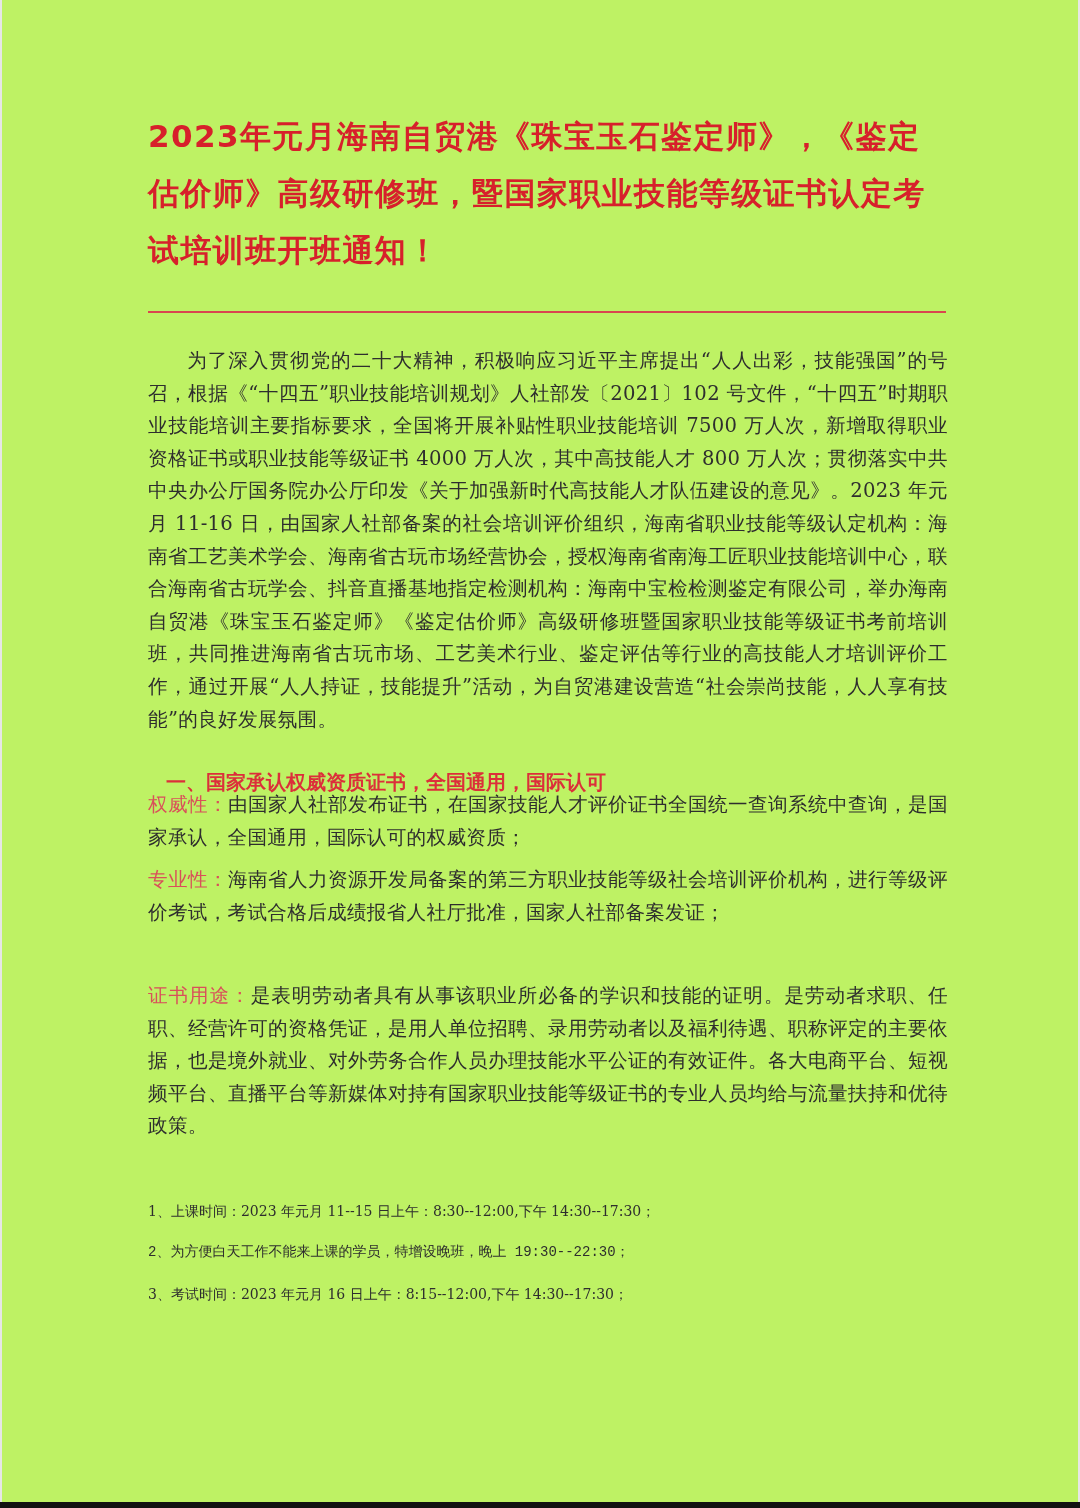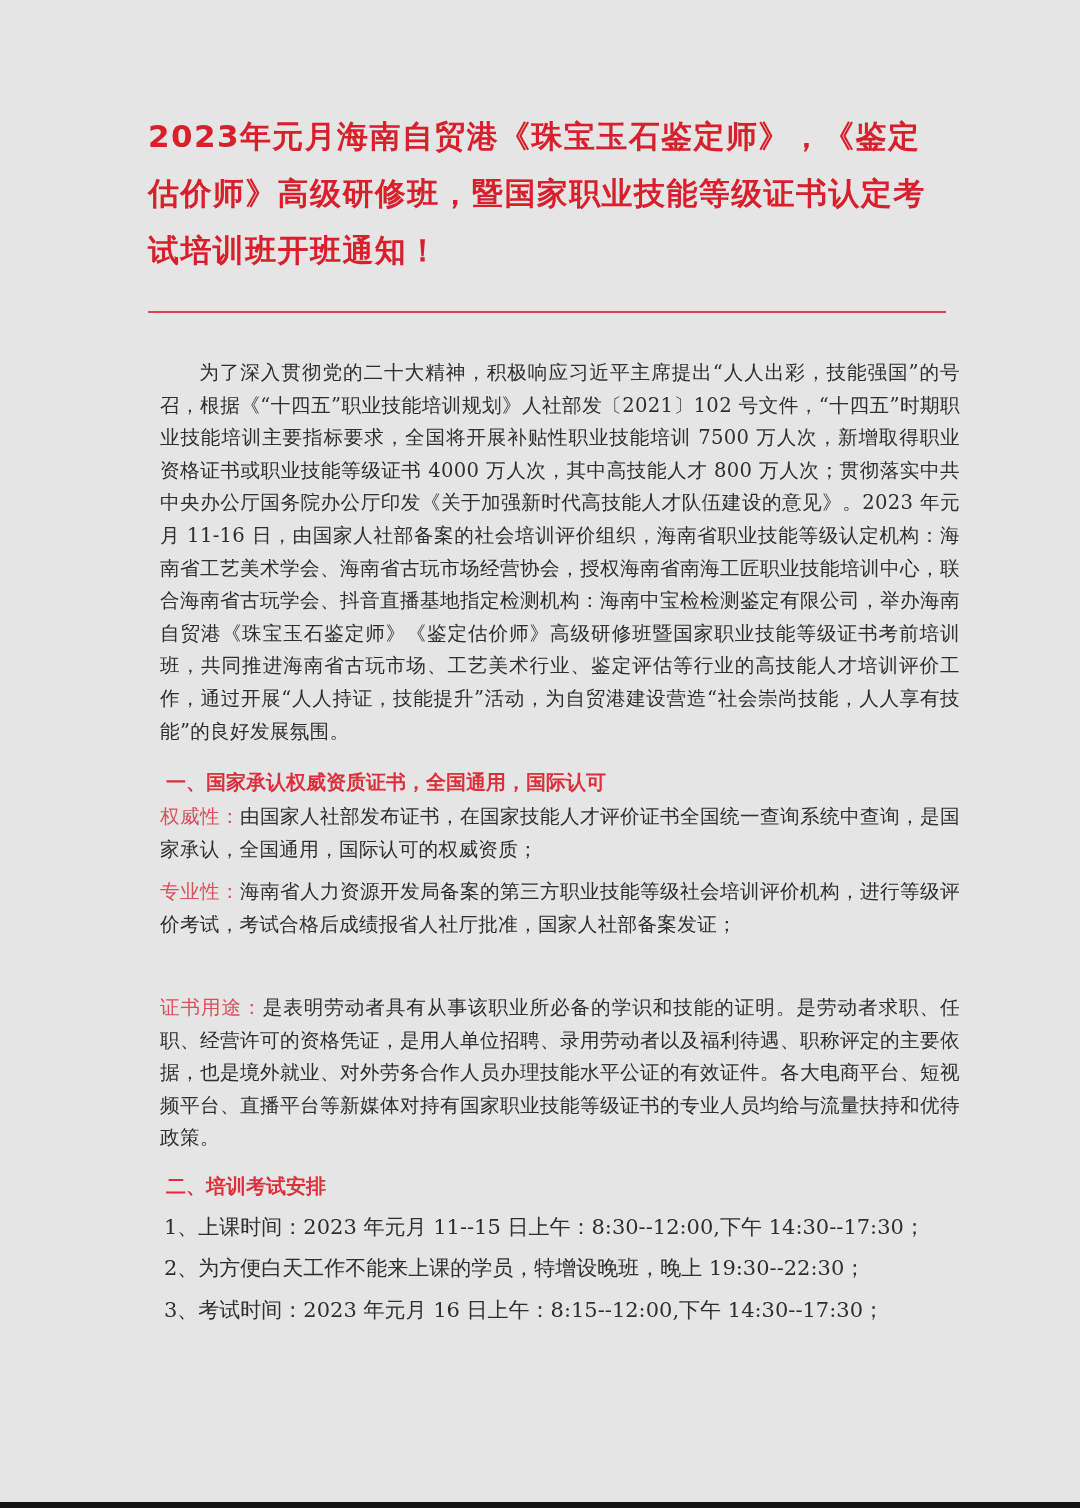--- a/index.html
+++ b/index.html
@@ -2,47 +2,47 @@
 <html><head>
 <meta charset="utf-8">
 <style>
   html, body { margin: 0; padding: 0; }
   body {
     width: 1080px; height: 1508px; background: #ffffff; position: relative; overflow: hidden;
     font-family: "DejaVu Serif", "Liberation Serif", serif;
   }
   .page {
     position: absolute; left: 0; top: 0; width: 1080px; height: 1502px;
-    background: #e5e5e5;
+    background: #bef264;
     border-left: 2px solid #e6e6e6; border-right: 2px solid #e6e6e6;
     box-sizing: border-box;
   }
   .bottom-bar { position: absolute; left: 0; top: 1502px; width: 1080px; height: 6px; background: #121212; }
   .title {
     position: absolute; left: 146px; top: 108px; width: 800px;
     color: #d7202b; font-family: "DejaVu Sans", "Liberation Sans", sans-serif;
     font-weight: bold; font-size: 31px; line-height: 57px; letter-spacing: 1.4px;
     margin: 0;
   }
   .divider { position: absolute; left: 146px; top: 311px; width: 798px; height: 2px; background: #d9464f; }
   .body-text {
     position: absolute; left: 146px; width: 800px; color: #2e2e2e;
-    font-size: 19.6px; line-height: 32.6px; letter-spacing: 0.3px; margin: 12px;
+    font-size: 19.6px; line-height: 32.6px; letter-spacing: 0.3px; margin: 0;
     text-align: justify;
   }
   .intro { top: 345px; text-indent: 2em; }
   .section-head {
     position: absolute; left: 146px; width: 800px; margin: 18px;
     color: #dc2f3a; font-family: "DejaVu Sans", "Liberation Sans", sans-serif;
     font-weight: bold; font-size: 20px; line-height: 32px;
   }
   .label { color: #d9505a; }
   .list-item {
     position: absolute; left: 146px; width: 800px; color: #2e2e2e;
-    font-size: 21px; line-height: 32px; margin: 16px;
+    font-size: 14px; line-height: 32px; margin: 0;
   }
 </style>
 </head>
 <body>
 
 <div class="page">
   <h1 class="title">2023年元月海南自贸港《珠宝玉石鉴定师》，《鉴定估价师》高级研修班，暨国家职业技能等级证书认定考试培训班开班通知！</h1>
   <div class="divider"></div>
 
   <p class="body-text intro">为了深入贯彻党的二十大精神，积极响应习近平主席提出“人人出彩，技能强国”的号召，根据《“十四五”职业技能培训规划》人社部发〔2021〕102 号文件，“十四五”时期职业技能培训主要指标要求，全国将开展补贴性职业技能培训 7500 万人次，新增取得职业资格证书或职业技能等级证书 4000 万人次，其中高技能人才 800 万人次；贯彻落实中共中央办公厅国务院办公厅印发《关于加强新时代高技能人才队伍建设的意见》。2023 年元月 11-16 日，由国家人社部备案的社会培训评价组织，海南省职业技能等级认定机构：海南省工艺美术学会、海南省古玩市场经营协会，授权海南省南海工匠职业技能培训中心，联合海南省古玩学会、抖音直播基地指定检测机构：海南中宝检检测鉴定有限公司，举办海南自贸港《珠宝玉石鉴定师》《鉴定估价师》高级研修班暨国家职业技能等级证书考前培训班，共同推进海南省古玩市场、工艺美术行业、鉴定评估等行业的高技能人才培训评价工作，通过开展“人人持证，技能提升”活动，为自贸港建设营造“社会崇尚技能，人人享有技能”的良好发展氛围。</p>
@@ -55,19 +55,18 @@
 
   <p class="body-text" style="top:789px;">
     <span class="label">权威性：</span><span>由国家人社部发布证书，在国家技能人才评价证书全国统一查询系统中查询，是国家承认，全国通用，国际认可的权威资质；</span>
   </p>
 
 
   <p class="body-text" style="top:981px;font-family:Liberation Mono, monospace;">
     <span class="label">证书用途：</span><span>是表明劳动者具有从事该职业所必备的学识和技能的证明。是劳动者求职、任职、经营许可的资格凭证，是用人单位招聘、录用劳动者以及福利待遇、职称评定的主要依据，也是境外就业、对外劳务合作人员办理技能水平公证的有效证件。各大电商平台、短视频平台、直播平台等新媒体对持有国家职业技能等级证书的专业人员均给与流量扶持和优待政策。</span>
   </p>
 
-  <h2 class="section-head" style="top:1152px;">二、培训考试安排</h2>
 
   <p class="list-item" style="top:1195px;">1、上课时间：2023 年元月 11--15 日上午：8:30--12:00,下午 14:30--17:30；</p>
-  <p class="list-item" style="top:1236px;">2、为方便白天工作不能来上课的学员，特增设晚班，晚上 19:30--22:30；</p>
+  <p class="list-item" style="top:1236px;font-family:Liberation Mono, monospace;">2、为方便白天工作不能来上课的学员，特增设晚班，晚上 19:30--22:30；</p>
   <p class="list-item" style="top:1278px;">3、考试时间：2023 年元月 16 日上午：8:15--12:00,下午 14:30--17:30；</p>
 </div>
 <div class="bottom-bar"></div>
 
 </body></html>

